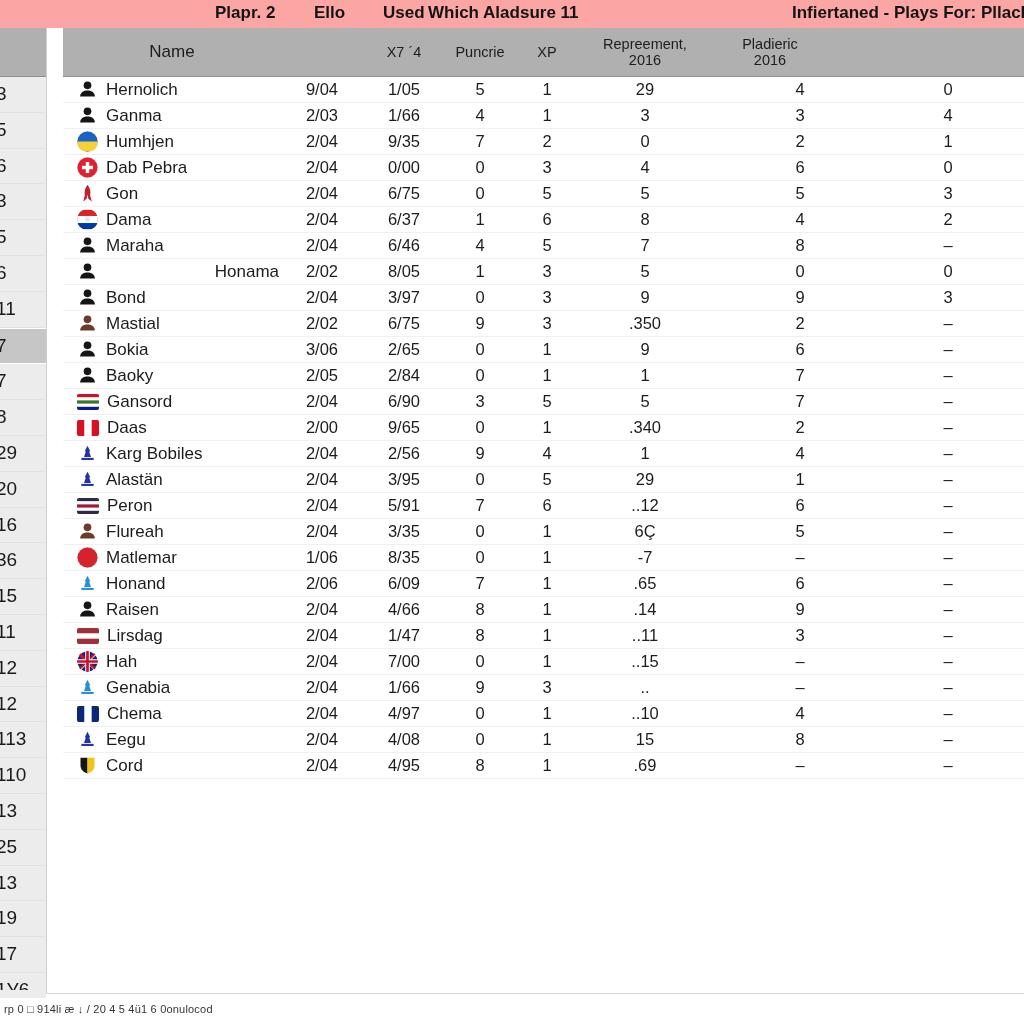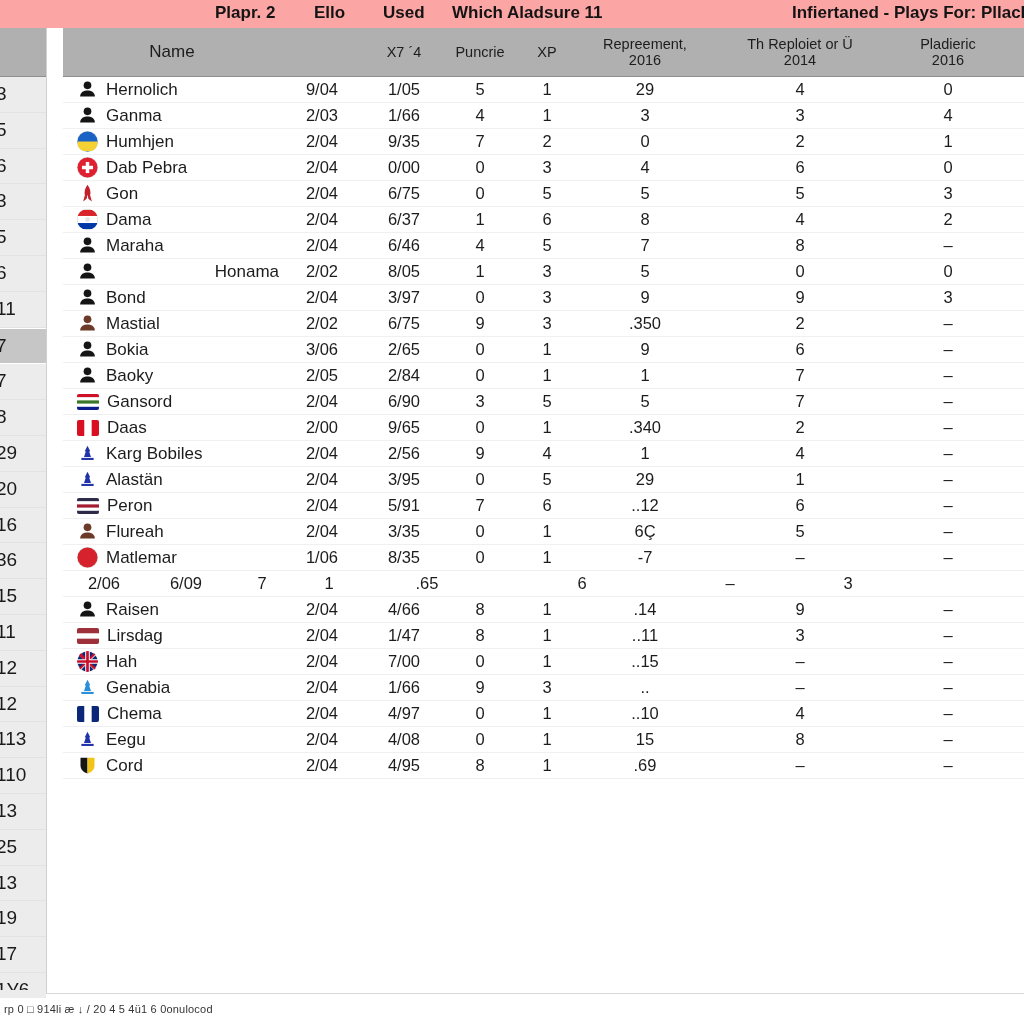--- a/index.html
+++ b/index.html
@@ -96,21 +96,21 @@
 </style>
 </head>
 <body>
 
 <div class="app">
 
   <div class="title-strip" id="titleStrip">
       <div class="t" style="left: 215px;">Plapr. 2</div>
       <div class="t" style="left: 314px;">Ello</div>
       <div class="t" style="left: 383px;">Used</div>
-      <div class="t" style="left: 452px;">Which Aladsure 11</div>
+      <div class="t" style="left: 428px;">Which Aladsure 11</div>
       <div class="t" style="left: 792px;">Infiertaned - Plays For: Pllack</div>
     </div>
 
   <div class="body-area">
 
     <div class="rail">
       <div class="rail-head"></div>
       <div class="rail-list" id="railList">
           <div class="rail-row">3</div>
           <div class="rail-row">5</div>
@@ -157,24 +157,20 @@
           <div class="hc" style="flex: 0 0 70px;">
             <div>Puncrie</div>
           </div>
           <div class="hc" style="flex: 0 0 64px;">
             <div>XP</div>
           </div>
           <div class="hc" style="flex: 0 0 132px;">
             <div>Repreement,</div>
             <div class="l2">2016</div>
           </div>
-          <div class="hc" style="flex: 0 0 178px;">
-            <div>Th Reploiet or Ü</div>
-            <div class="l2">2014</div>
-          </div>
           <div class="hc" style="flex: 0 0 118px;">
             <div>Pladieric</div>
             <div class="l2">2016</div>
           </div>
           <div class="hc" style="flex: 0 0 118px;"></div>
         </div>
       <div class="gbody" id="gBody">
           <div class="grow">
             <div class="cell nm" style="flex: 0 0 218px;">
               <span class="glyph">
@@ -524,20 +520,29 @@
             <div class="cell ctr" style="flex: 0 0 82px;">1/06</div>
             <div class="cell ctr" style="flex: 0 0 82px;">8/35</div>
             <div class="cell ctr" style="flex: 0 0 70px;">0</div>
             <div class="cell ctr" style="flex: 0 0 64px;">1</div>
             <div class="cell ctr" style="flex: 0 0 132px;">-7</div>
             <div class="cell ctr" style="flex: 0 0 178px;">–</div>
             <div class="cell ctr" style="flex: 0 0 118px;">–</div>
             <div class="cell ctr" style="flex: 0 0 118px;">1</div>
           </div>
           <div class="grow">
+            <div class="cell nm" style="flex: 0 0 218px;">
+              <span class="glyph">
+                <svg viewBox="0 0 24 24" width="21" height="21">
+                  <path d="M12 3 L15 9 L14 10 L16 16 L8 16 L10 10 L9 9 Z" fill="#2a8fd8"></path>
+                  <rect x="5" y="17" width="14" height="2.4" fill="#2a8fd8"></rect>
+                </svg>
+              </span>
+              <span>Honand</span>
+            </div>
             <div class="cell ctr" style="flex: 0 0 82px;">2/06</div>
             <div class="cell ctr" style="flex: 0 0 82px;">6/09</div>
             <div class="cell ctr" style="flex: 0 0 70px;">7</div>
             <div class="cell ctr" style="flex: 0 0 64px;">1</div>
             <div class="cell ctr" style="flex: 0 0 132px;">.65</div>
             <div class="cell ctr" style="flex: 0 0 178px;">6</div>
             <div class="cell ctr" style="flex: 0 0 118px;">–</div>
             <div class="cell ctr" style="flex: 0 0 118px;">3</div>
           </div>
           <div class="grow">

